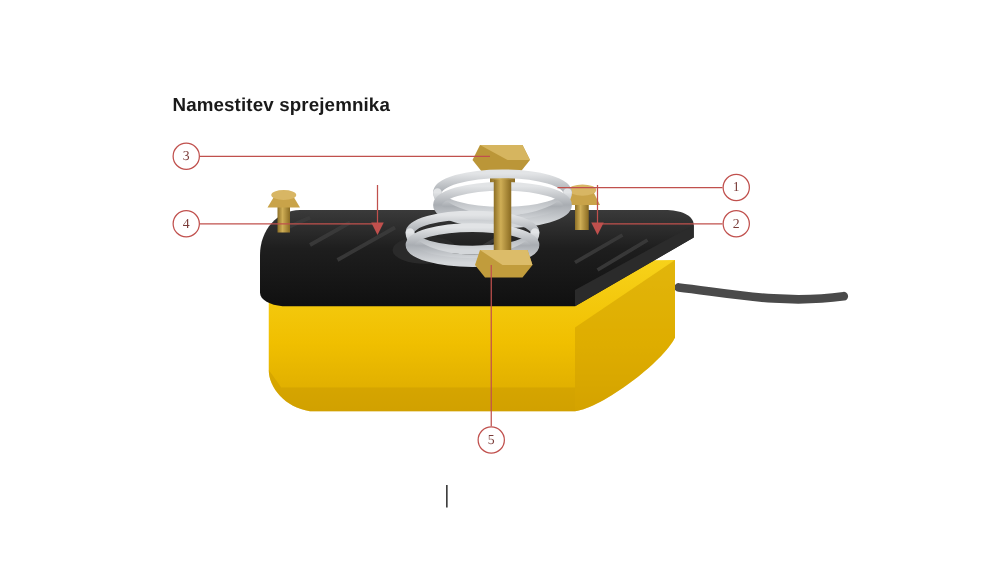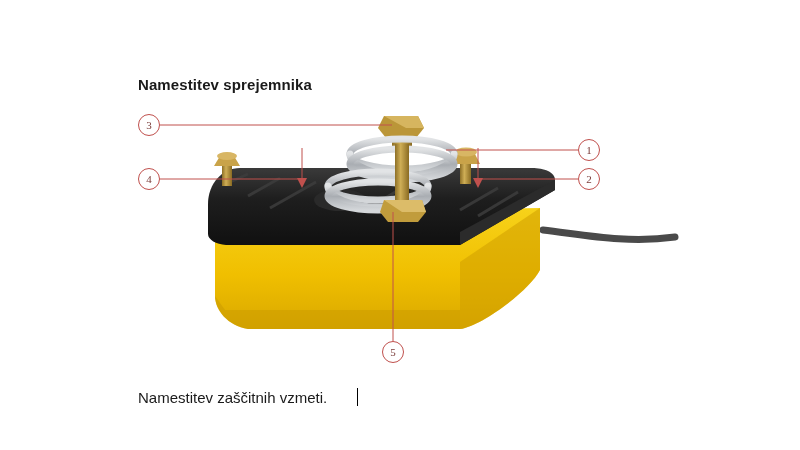--- a/index.html
+++ b/index.html
@@ -194,16 +194,15 @@
       </g>
     </svg>
 
     <div class="callout c3">3</div>
     <div class="callout c4">4</div>
     <div class="callout c1">1</div>
     <div class="callout c2">2</div>
     <div class="callout c5">5</div>
   </div>
 
-  <div class="doc-caption">Namestitev zaščitnih vzmeti.</div>
   <div class="caret"></div>
 
 </div>
 
 </body></html>

